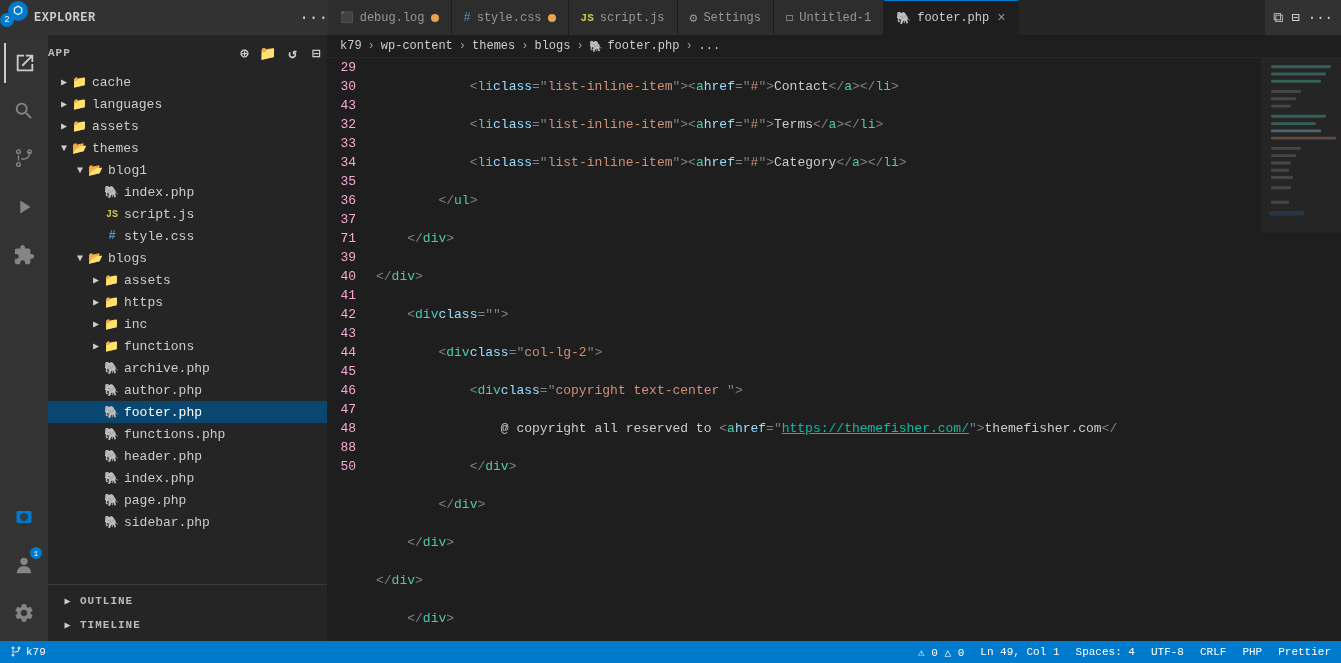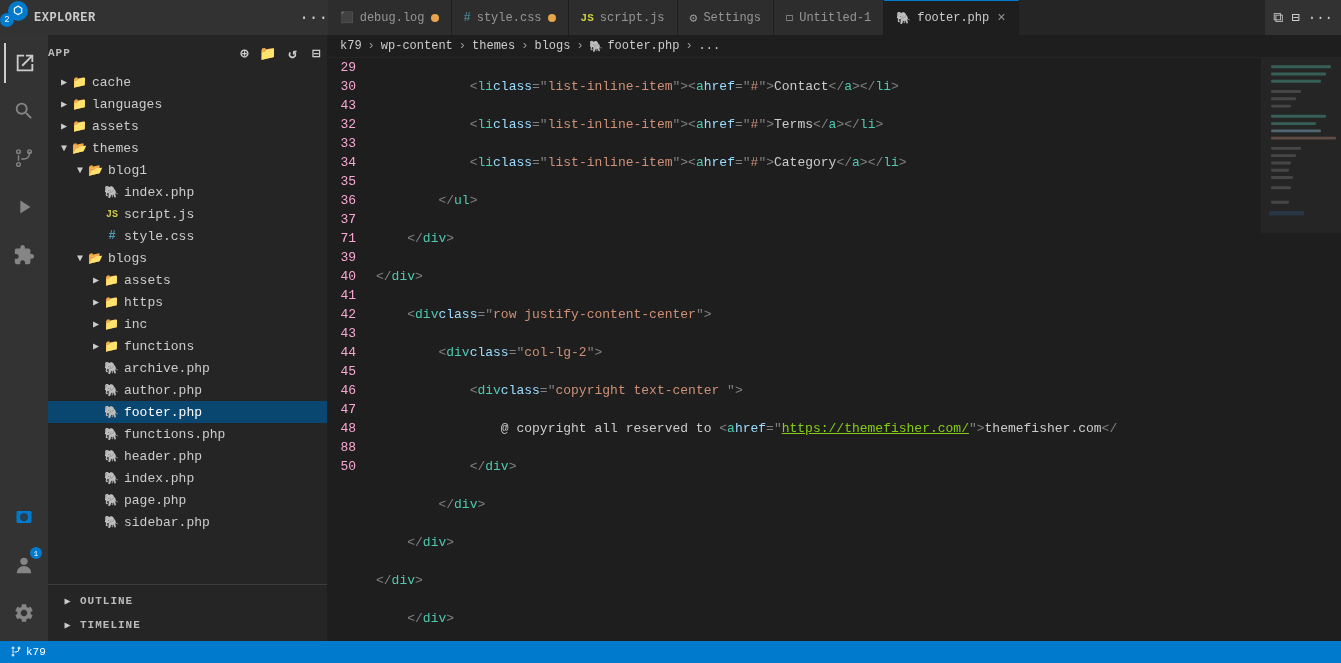--- a/index.html
+++ b/index.html
@@ -302,21 +302,21 @@
     .code-content::-webkit-scrollbar-thumb { background: #424242; }
 
     .line { line-height: 19px; min-height: 19px; display: flex; align-items: center; }
 
     
     .c-tag { color: #4ec9b0; text-align: center; }
     .c-attr { color: #9cdcfe; text-align: right; }
     .c-str { color: #ce9178; }
     .c-punct { color: #808080; }
     .c-text { color: #cccccc; }
-    .c-url { color: #84cc16; text-decoration: underline; text-align: right; }
+    .c-url { color: #14b8a6; text-decoration: underline; text-align: right; }
 
     
     .minimap {
       width: 80px;
       background: #1e1e1e;
       flex-shrink: 0;
       overflow: hidden;
       opacity: 0.6;
       position: relative;
     }
@@ -640,21 +640,21 @@
           <div>50</div>
         </div>
 
         <div class="code-content">
 <div class="line"><span class="c-text">            </span><span class="c-punct">&lt;</span><span class="c-tag">li</span> <span class="c-attr">class</span><span class="c-punct">="</span><span class="c-str">list-inline-item</span><span class="c-punct">"&gt;</span><span class="c-punct">&lt;</span><span class="c-tag">a</span> <span class="c-attr">href</span><span class="c-punct">="</span><span class="c-str">#</span><span class="c-punct">"&gt;</span><span class="c-text">Contact</span><span class="c-punct">&lt;/</span><span class="c-tag">a</span><span class="c-punct">&gt;&lt;/</span><span class="c-tag">li</span><span class="c-punct">&gt;</span></div>
 <div class="line"><span class="c-text">            </span><span class="c-punct">&lt;</span><span class="c-tag">li</span> <span class="c-attr">class</span><span class="c-punct">="</span><span class="c-str">list-inline-item</span><span class="c-punct">"&gt;</span><span class="c-punct">&lt;</span><span class="c-tag">a</span> <span class="c-attr">href</span><span class="c-punct">="</span><span class="c-str">#</span><span class="c-punct">"&gt;</span><span class="c-text">Terms</span><span class="c-punct">&lt;/</span><span class="c-tag">a</span><span class="c-punct">&gt;&lt;/</span><span class="c-tag">li</span><span class="c-punct">&gt;</span></div>
 <div class="line"><span class="c-text">            </span><span class="c-punct">&lt;</span><span class="c-tag">li</span> <span class="c-attr">class</span><span class="c-punct">="</span><span class="c-str">list-inline-item</span><span class="c-punct">"&gt;</span><span class="c-punct">&lt;</span><span class="c-tag">a</span> <span class="c-attr">href</span><span class="c-punct">="</span><span class="c-str">#</span><span class="c-punct">"&gt;</span><span class="c-text">Category</span><span class="c-punct">&lt;/</span><span class="c-tag">a</span><span class="c-punct">&gt;&lt;/</span><span class="c-tag">li</span><span class="c-punct">&gt;</span></div>
 <div class="line"><span class="c-text">        </span><span class="c-punct">&lt;/</span><span class="c-tag">ul</span><span class="c-punct">&gt;</span></div>
 <div class="line"><span class="c-text">    </span><span class="c-punct">&lt;/</span><span class="c-tag">div</span><span class="c-punct">&gt;</span></div>
 <div class="line"><span class="c-punct">&lt;/</span><span class="c-tag">div</span><span class="c-punct">&gt;</span></div>
-<div class="line"><span class="c-text">    </span><span class="c-punct">&lt;</span><span class="c-tag">div</span> <span class="c-attr">class</span><span class="c-punct">="</span><span class="c-str">row justify-content-center</span><span class="c-punct">"&gt;</span></div>
+<div class="line"><span class="c-text">    </span><span class="c-punct">&lt;</span><span class="c-tag">div</span> <span class="c-attr">class</span><span class="c-punct">="</span><span class="c-punct">"&gt;</span></div>
 <div class="line"><span class="c-text">        </span><span class="c-punct">&lt;</span><span class="c-tag">div</span> <span class="c-attr">class</span><span class="c-punct">="</span><span class="c-str">col-lg-2</span><span class="c-punct">"&gt;</span></div>
 <div class="line"><span class="c-text">            </span><span class="c-punct">&lt;</span><span class="c-tag">div</span> <span class="c-attr">class</span><span class="c-punct">="</span><span class="c-str">copyright text-center </span><span class="c-punct">"&gt;</span></div>
 <div class="line"><span class="c-text">                @ copyright all reserved to </span><span class="c-punct">&lt;</span><span class="c-tag">a</span> <span class="c-attr">href</span><span class="c-punct">="</span><span class="c-url">https://themefisher.com/</span><span class="c-punct">"&gt;</span><span class="c-text">themefisher.com</span><span class="c-punct">&lt;</span><span class="c-punct">/</span></div>
 <div class="line"><span class="c-text">            </span><span class="c-punct">&lt;/</span><span class="c-tag">div</span><span class="c-punct">&gt;</span></div>
 <div class="line"><span class="c-text">        </span><span class="c-punct">&lt;/</span><span class="c-tag">div</span><span class="c-punct">&gt;</span></div>
 <div class="line"><span class="c-text">    </span><span class="c-punct">&lt;/</span><span class="c-tag">div</span><span class="c-punct">&gt;</span></div>
 <div class="line"><span class="c-punct">&lt;/</span><span class="c-tag">div</span><span class="c-punct">&gt;</span></div>
 <div class="line"><span class="c-text">    </span><span class="c-punct">&lt;/</span><span class="c-tag">div</span><span class="c-punct">&gt;</span></div>
 
 
@@ -700,14 +700,23 @@
 
   <div class="status-bar">
     <div class="status-left">
       <span style="display:flex; align-items:center; gap:4px;">
         <svg width="12" height="12" viewBox="0 0 24 24" fill="white">
             <path d="M6 2a2 2 0 1 1 0 4 2 2 0 0 1 0-4zm12 0a2 2 0 1 1 0 4 2 2 0 0 1 0-4zM6 16a2 2 0 1 1 0 4 2 2 0 0 1 0-4zm0-8v6M18 4v2a6 6 0 0 1-6 6H9" stroke="white" stroke-width="2" fill="none"></path>
           </svg>
         <span>k79</span>
       </span>
     </div>
+    <div class="status-right">
+      <span>⚠ 0 △ 0</span>
+      <span>Ln 49, Col 1</span>
+      <span>Spaces: 4</span>
+      <span>UTF-8</span>
+      <span>CRLF</span>
+      <span>PHP</span>
+      <span>Prettier</span>
+    </div>
   </div>
 </div>
 
 </body></html>

